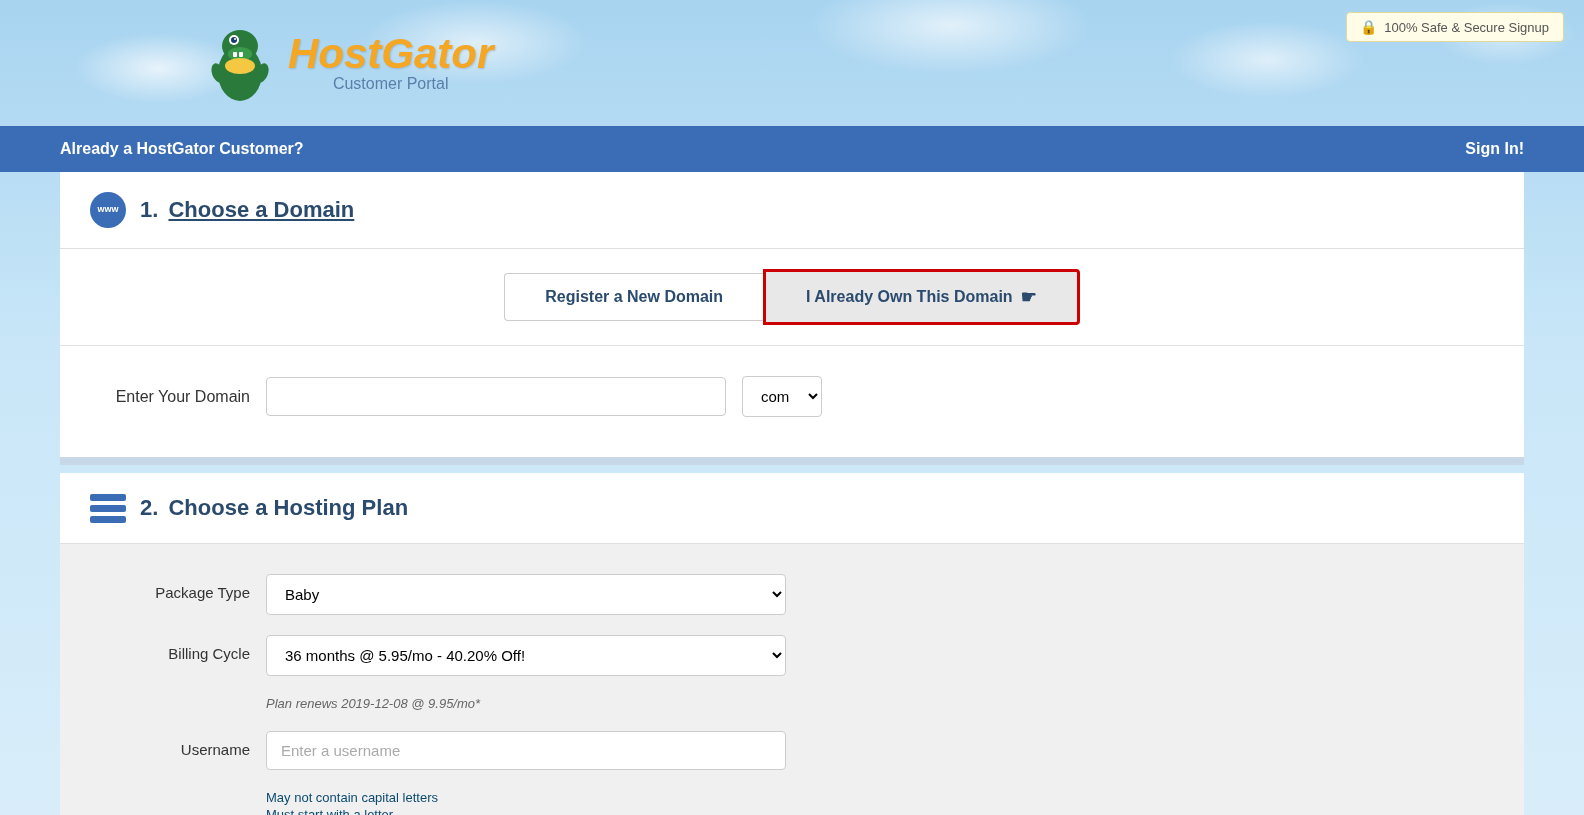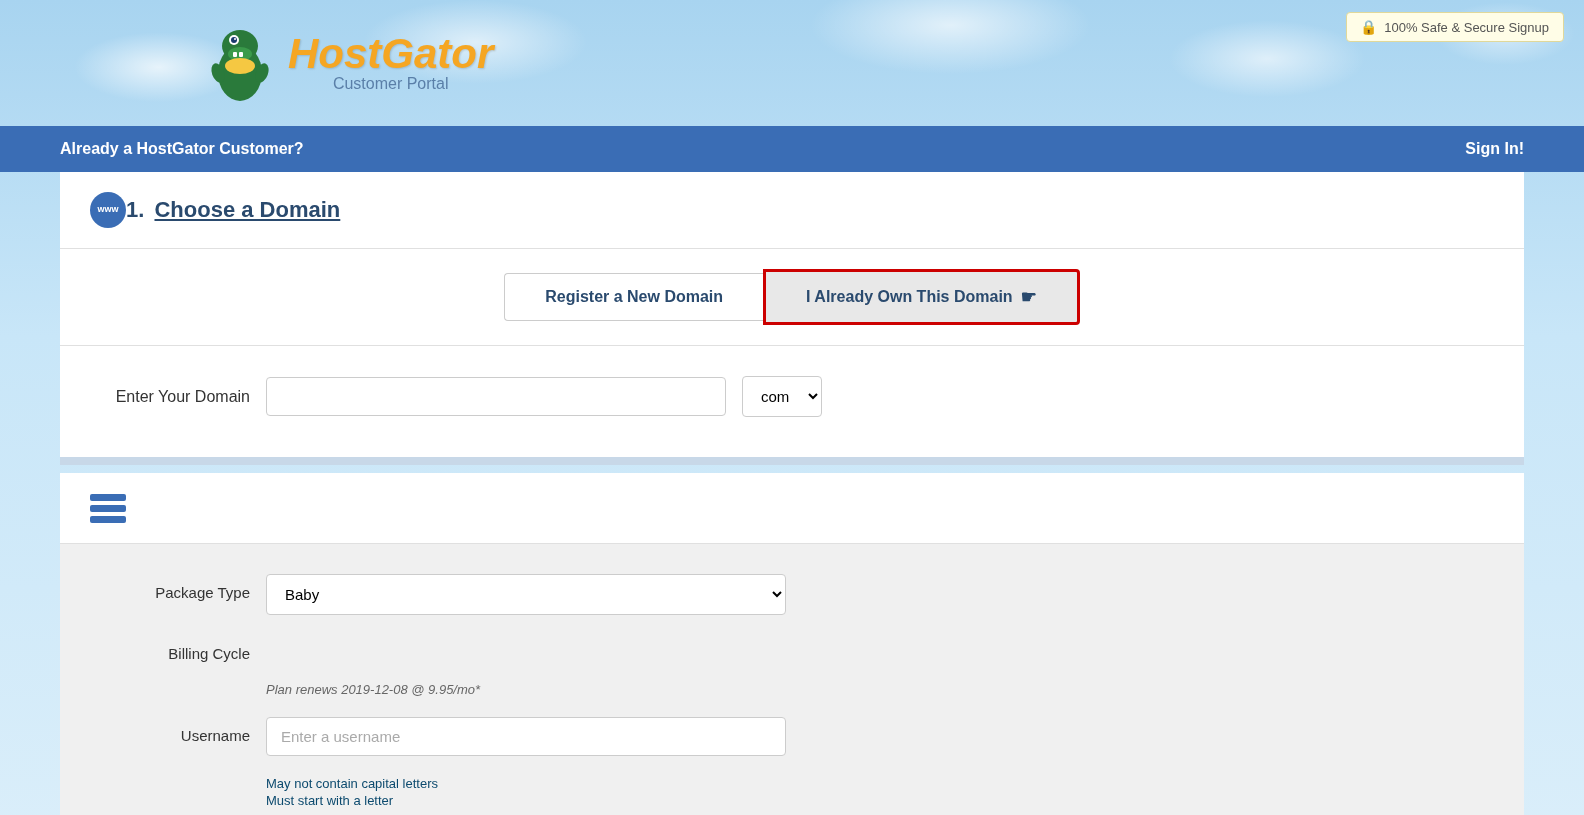--- a/index.html
+++ b/index.html
@@ -133,20 +133,21 @@
 
     
     .section {
       background: white;
       margin-bottom: 0;
     }
 
     .section-header {
       display: flex;
       align-items: center;
+      gap: 14px;
       padding: 20px 30px;
       border-bottom: 1px solid #e0e0e0;
     }
 
     .section-title {
       font-size: 22px;
       color: #2a4a6e;
       font-weight: bold;
     }
 
@@ -419,35 +420,47 @@
 
     <div class="section-gap"></div>
 
     <div class="hosting-section">
       <div class="section-header">
         <div class="hosting-icon">
           <div class="bar"></div>
           <div class="bar"></div>
           <div class="bar"></div>
         </div>
+        <span class="section-title">
+          <span>2.</span>
+          <span style="margin-left:4px;">Choose a Hosting Plan</span>
+        </span>
       </div>
 
       <div class="hosting-content">
 
         <div class="form-row">
           <label class="form-label">Package Type</label>
           <select class="form-select">
             <option>Hatchling</option>
             <option selected="">Baby</option>
             <option>Business</option>
           </select>
         </div>
 
         <div class="form-row">
           <label class="form-label">Billing Cycle</label>
+          <div style="display:flex;flex-direction:column;">
+            <select class="form-select">
+              <option selected="">36 months @ 5.95/mo - 40.20% Off!</option>
+              <option>24 months @ 6.95/mo - 30.00% Off!</option>
+              <option>12 months @ 7.95/mo - 20.00% Off!</option>
+              <option>Monthly @ 9.95/mo</option>
+            </select>
+          </div>
         </div>
 
         <div class="renews-note">Plan renews 2019-12-08 @ 9.95/mo*</div>
 
         <div class="form-row" style="margin-top:20px;">
           <label class="form-label">Username</label>
           <input class="username-input" type="text" placeholder="Enter a username" style="">
         </div>
 
         <div class="validation-rules">

